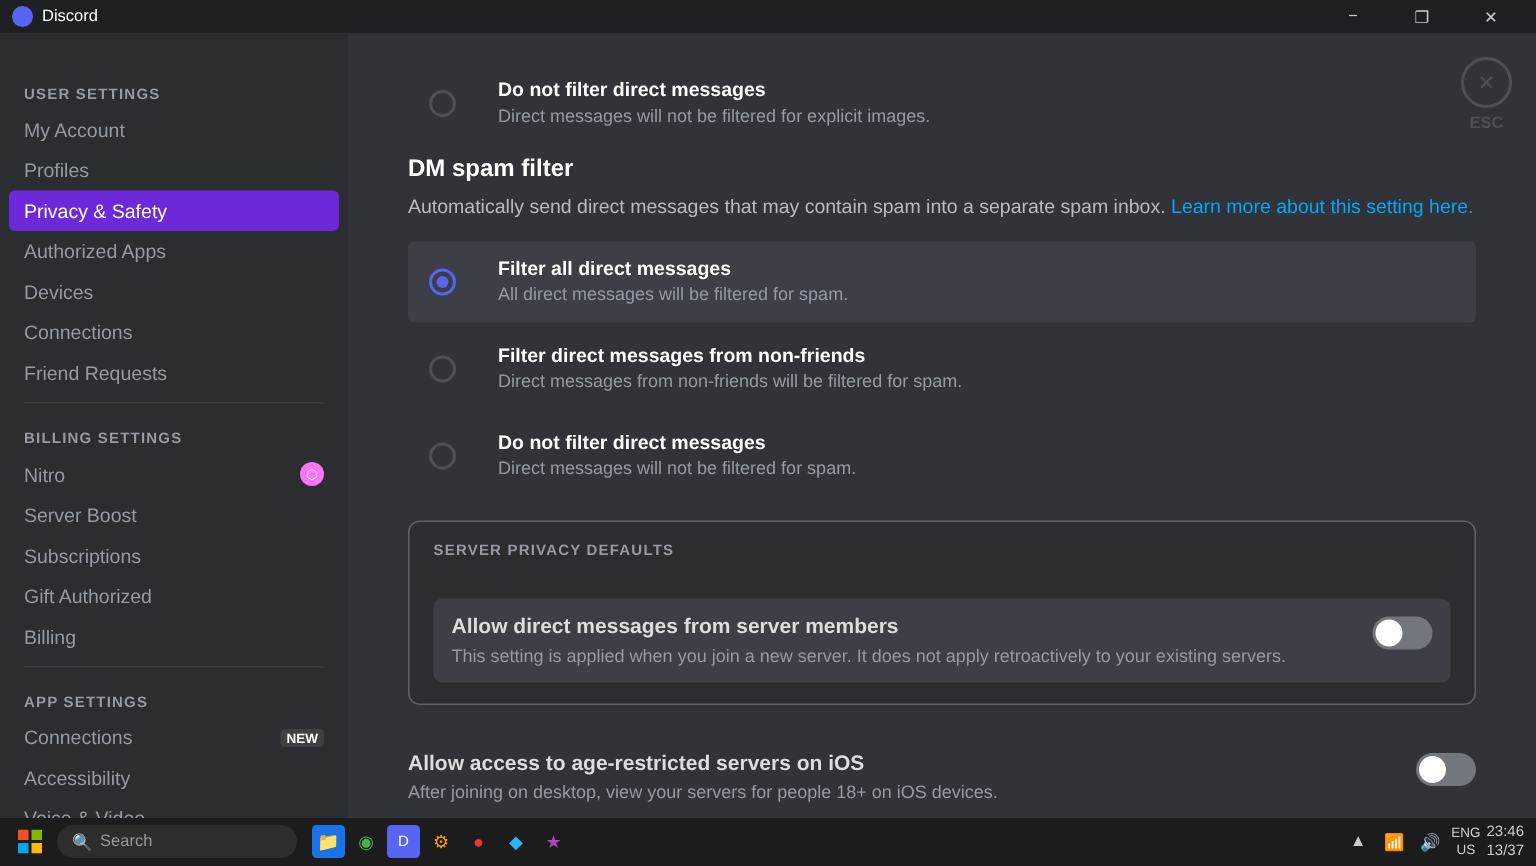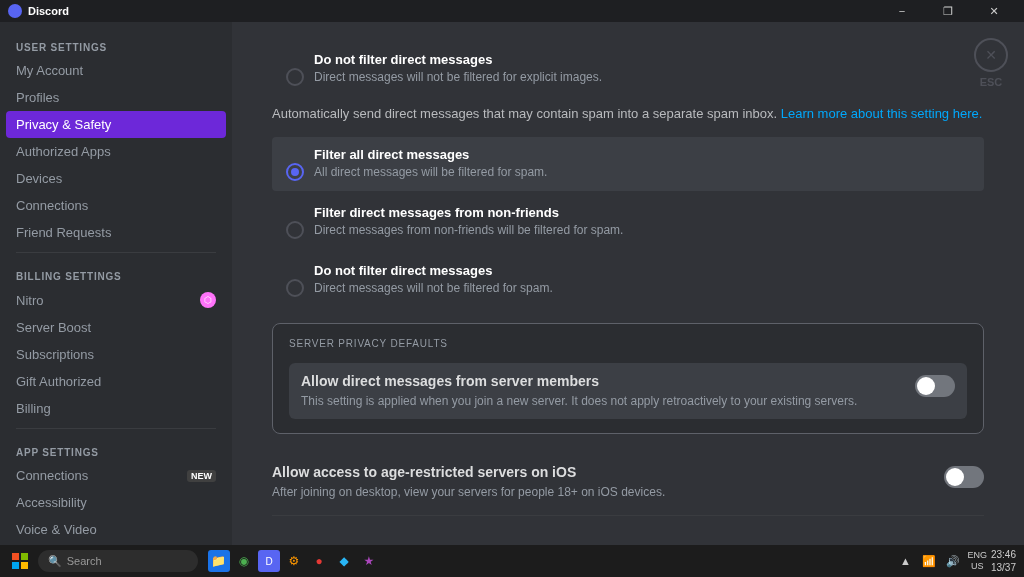--- a/index.html
+++ b/index.html
@@ -23,21 +23,21 @@
       padding: 0 8px;
       position: relative;
       z-index: 100;
     }
     .title-bar-left {
       display: flex;
       align-items: center;
       gap: 6px;
       font-size: 11px;
       color: #fff;
-      font-weight: 700;
+      font-weight: 400;
     }
     .discord-logo {
       width: 14px;
       height: 14px;
       background: #5865f2;
       border-radius: 50%;
       display: flex;
       align-items: center;
       justify-content: center;
       font-size: 8px;
@@ -64,21 +64,21 @@
     .app-body {
       display: flex;
       height: calc(577px - 22px - 32px);
     }
 
     
     .sidebar {
       width: 232px;
       background: #2b2d31;
       overflow-y: auto;
-      padding: 8px 6px;
+      padding: 24px 6px;
       flex-shrink: 0;
     }
     .sidebar::-webkit-scrollbar { width: 4px; }
     .sidebar::-webkit-scrollbar-thumb { background: #1a1b1e; border-radius: 2px; }
 
     .sidebar-section-label {
       font-size: 10px;
       font-weight: 700;
       color: #949ba4;
       letter-spacing: 0.8px;
@@ -191,25 +191,25 @@
       margin-bottom: 2px;
     }
     .option-content .option-desc {
       font-size: 12px;
       color: #949ba4;
       line-height: 1.4;
     }
 
     .section-title-label {
       font-size: 10px;
-      font-weight: 400;
+      font-weight: 700;
       color: #949ba4;
       text-transform: uppercase;
       letter-spacing: 0.8px;
-      margin-bottom: 14px;
+      margin-bottom: 26px;
     }
 
     .setting-row {
       display: flex;
       align-items: flex-start;
       justify-content: space-between;
       gap: 12px;
       padding: 14px 0;
       border-bottom: 1px solid #3a3c40;
     }
@@ -266,22 +266,22 @@
       line-height: 1.5;
       margin-bottom: 14px;
     }
     .dm-spam-desc a {
       color: #00a8fc;
       text-decoration: none;
     }
 
     .filter-option {
       display: flex;
-      align-items: flex-end;
-      gap: 10px;
+      align-items: center;
+      gap: 28px;
       padding: 10px 14px;
       border-radius: 4px;
       margin-bottom: 4px;
       cursor: pointer;
     }
     .filter-option.active {
       background: #3c3f45;
     }
 
     .no-filter-top {
@@ -468,20 +468,21 @@
 
     <div class="filter-option no-filter-top" style="margin-bottom:8px;">
       <div class="radio-circle empty"></div>
       <div class="option-content">
         <div class="option-title">Do not filter direct messages</div>
         <div class="option-desc">Direct messages will not be filtered for explicit images.</div>
       </div>
     </div>
 
     <div class="dm-spam-section">
+      <div class="dm-spam-title">DM spam filter</div>
       <div class="dm-spam-desc">
         <span>Automatically send direct messages that may contain spam into a separate spam inbox.</span>
         <a href="#">Learn more about this setting here.</a>
       </div>
 
       <div class="filter-option active" style="margin-bottom:4px;">
         <div class="radio-circle filled"></div>
         <div class="option-content">
           <div class="option-title">Filter all direct messages</div>
           <div class="option-desc">All direct messages will be filtered for spam.</div>

